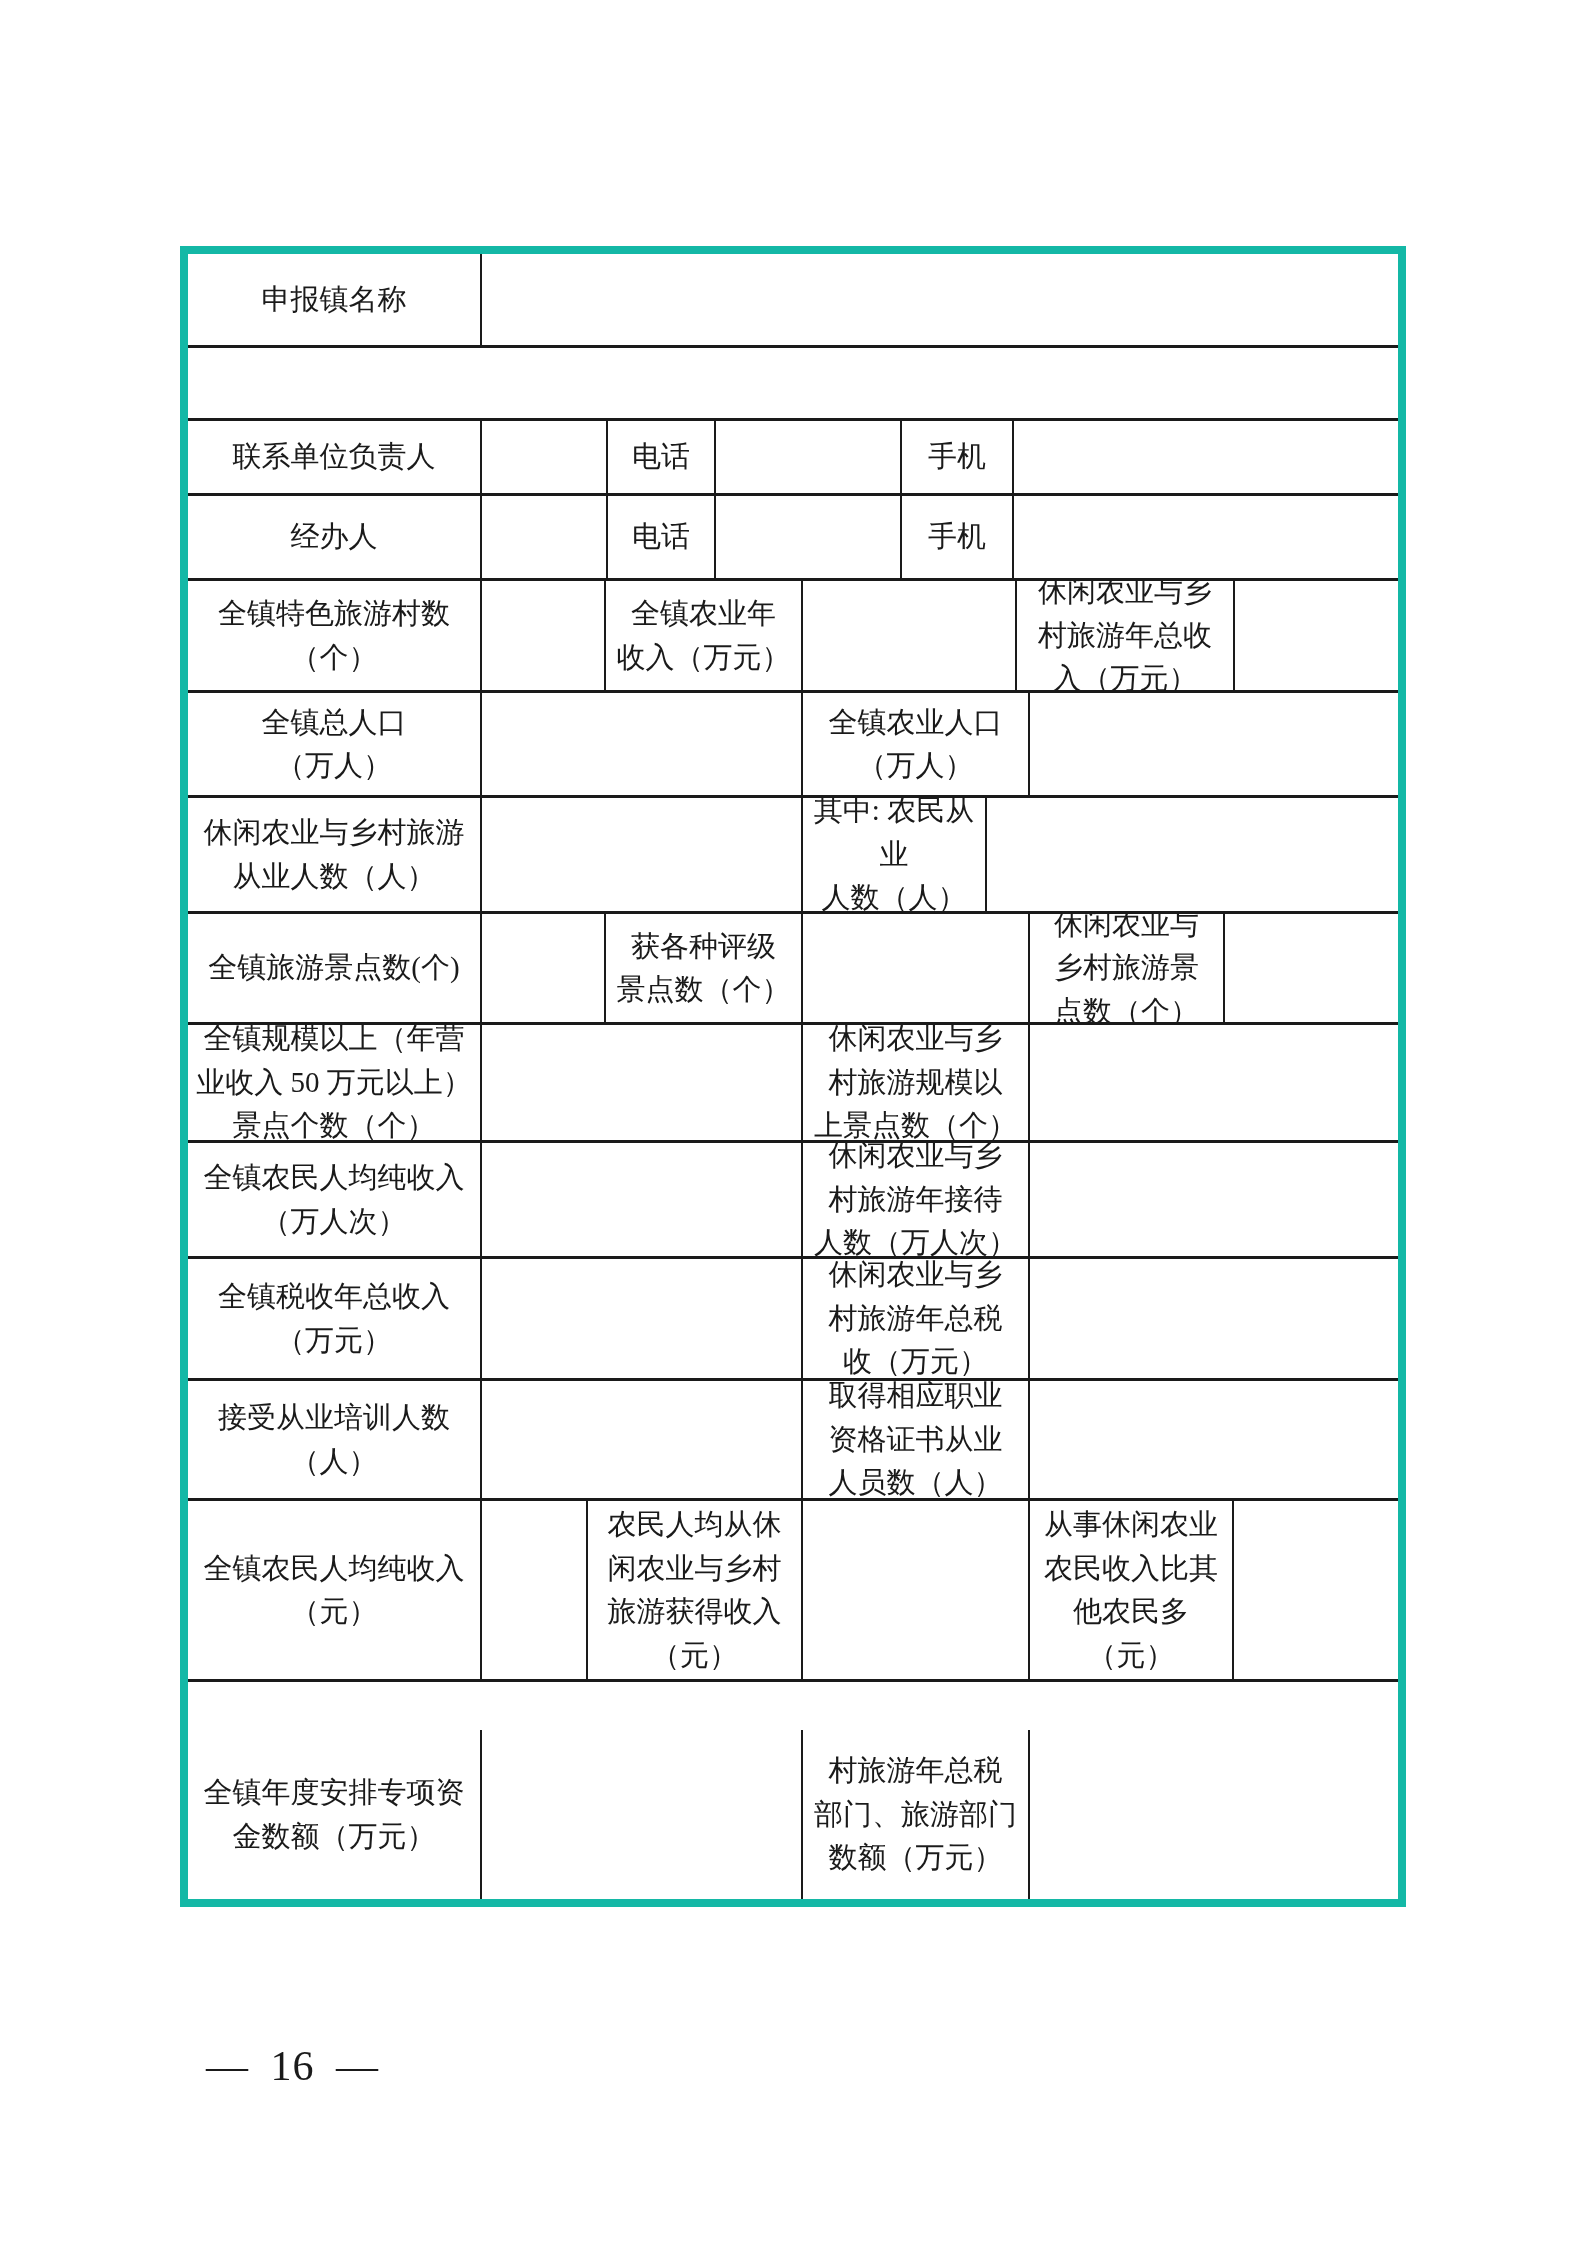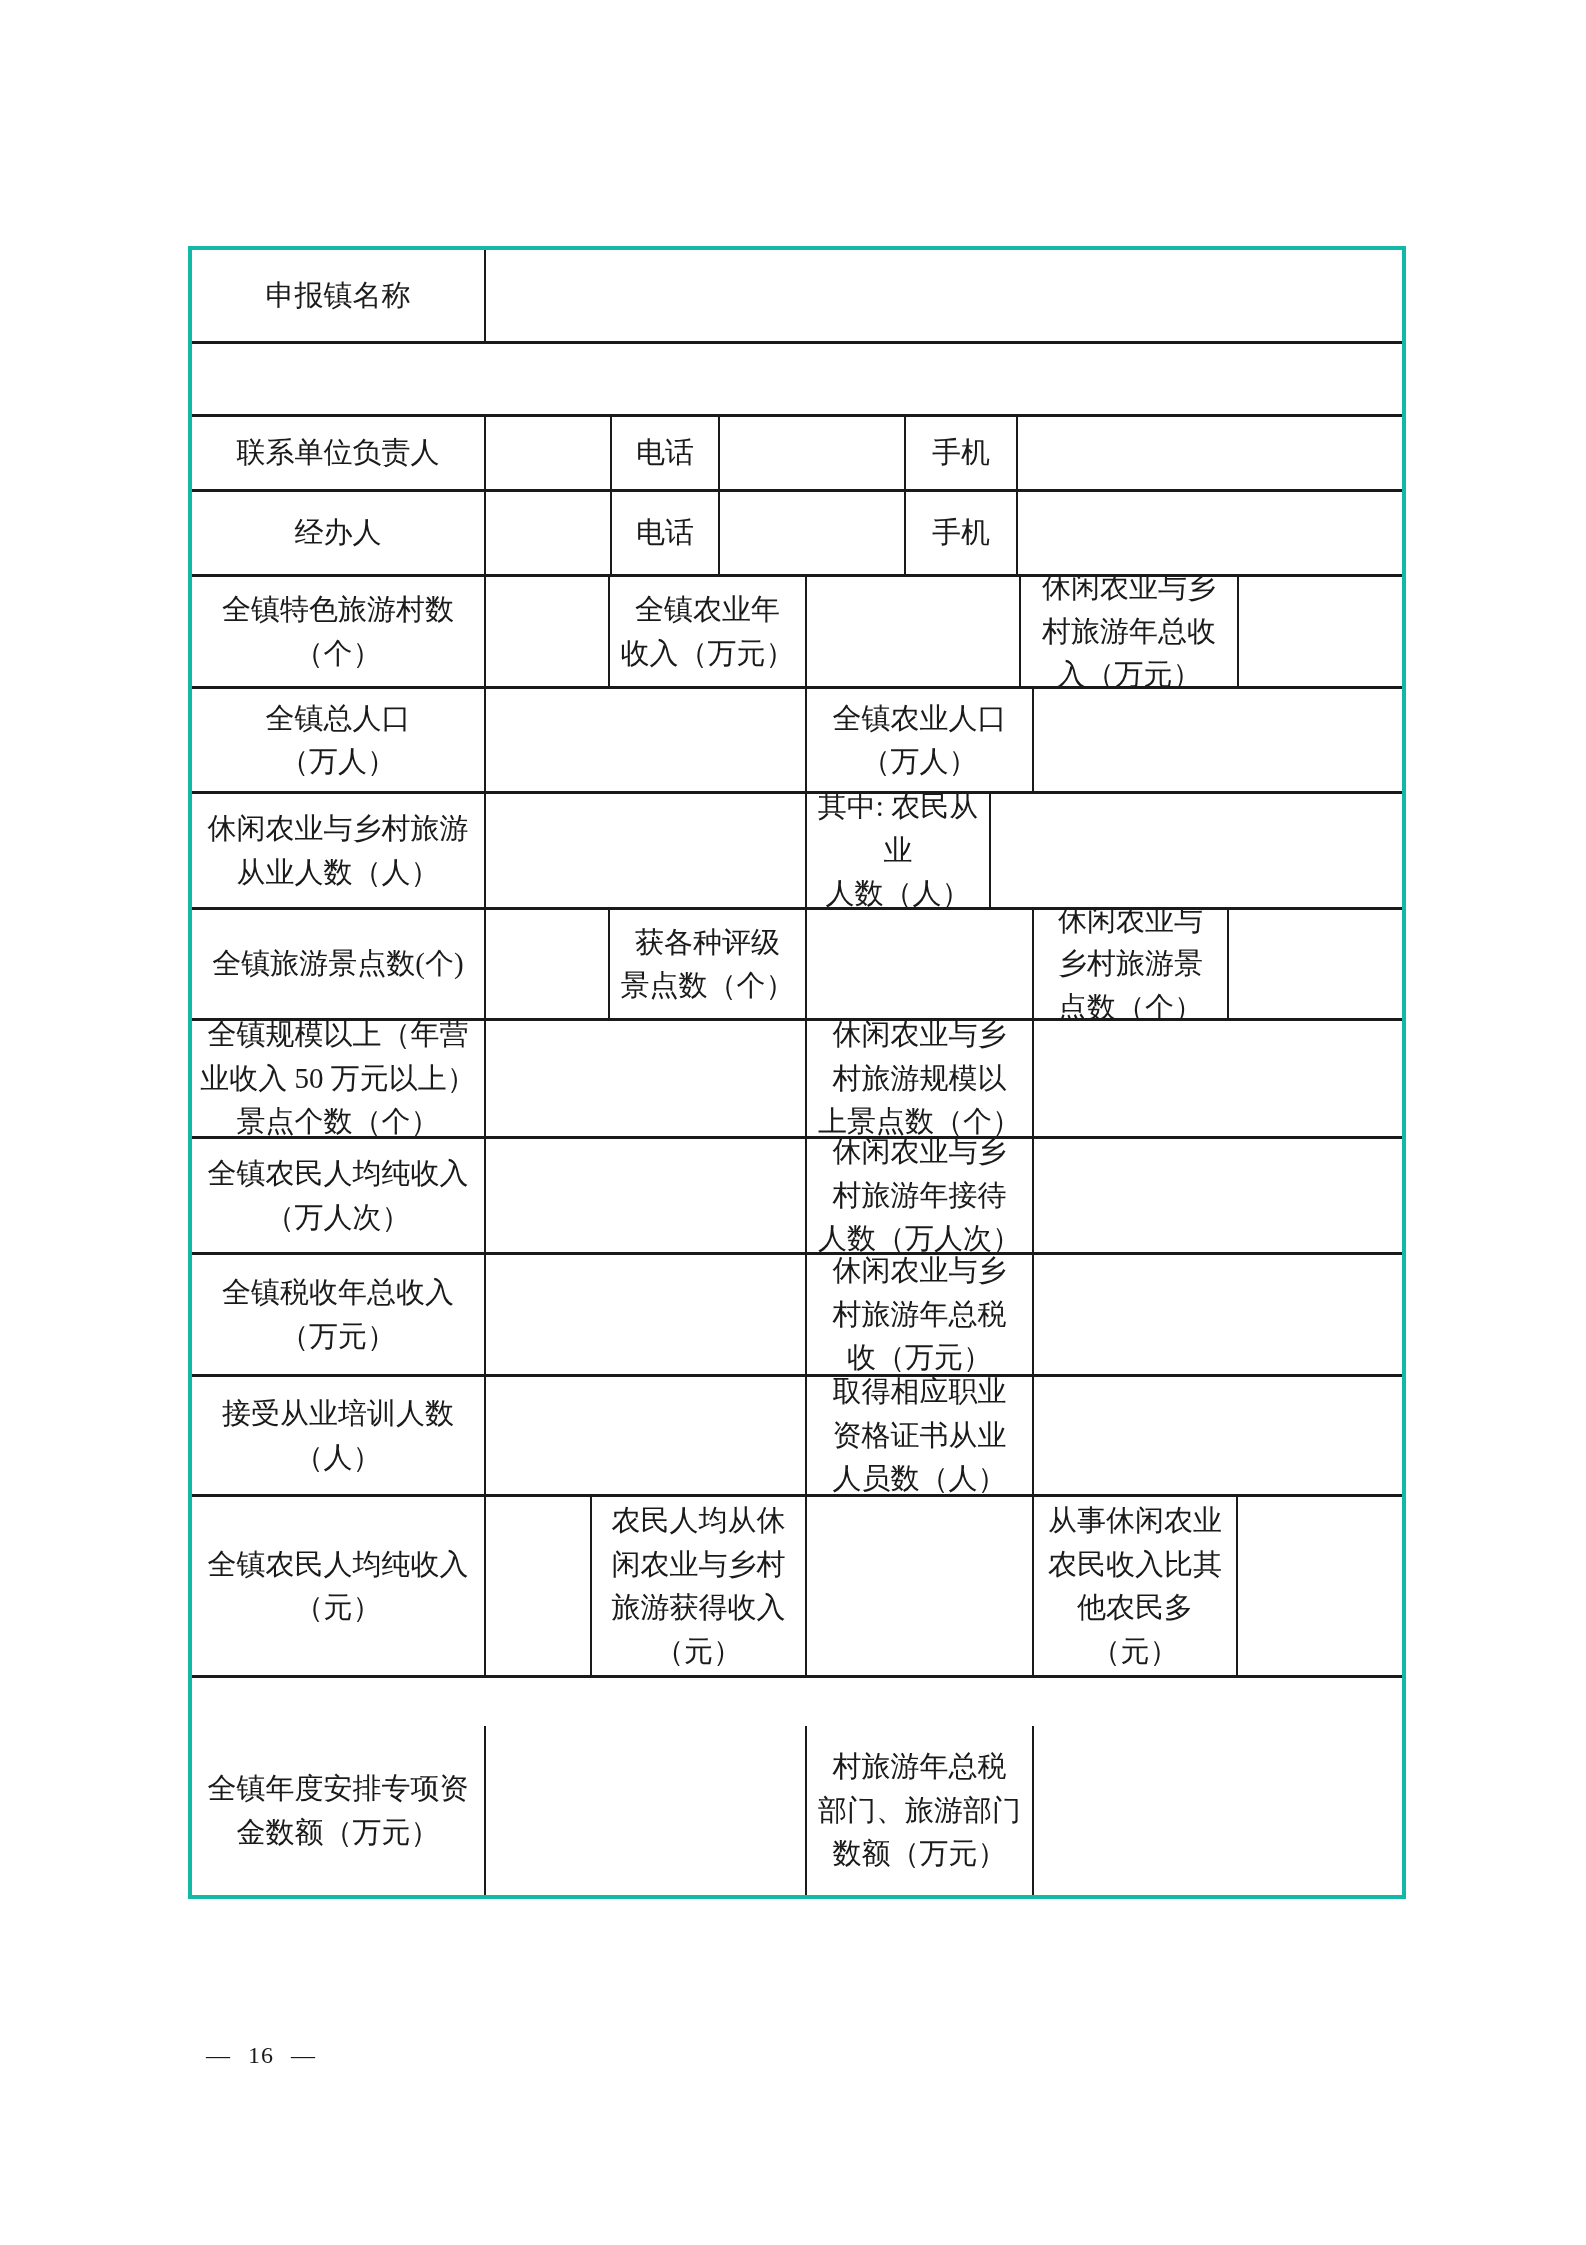--- a/index.html
+++ b/index.html
@@ -5,37 +5,37 @@
   html,body { margin:0; padding:0; }
   body {
     width:1586px; height:2245px;
     background:#ffffff;
     position:relative;
     font-family:"Liberation Serif","DejaVu Serif",serif;
     color:#1a1a1a;
   }
   .sheet { position:absolute; inset:0; }
   .tbl {
-    position:absolute; left:188px; top:246px; width:1210px;
-    border:4px solid #14b8a6;
+    position:absolute; left:180px; top:246px; width:1210px;
+    border:8px solid #14b8a6;
   }
   .r { display:flex; border-bottom:3px solid #1a1a1a; box-sizing:border-box; }
   .r:last-child { border-bottom:none;margin-top:48px; }
   .c {
     flex:0 0 auto; box-sizing:border-box;
     border-right:2px solid #1a1a1a;
     display:flex; align-items:center; justify-content:center;
     text-align:center; white-space:pre-line;
     font-size:29px; line-height:1.5; padding:0 2px;
     overflow:hidden;
   }
   .c:last-child { border-right:none; }
   .footer {
     position:absolute; left:206px; top:2042px;
-    font-size:24px; word-spacing:10px; letter-spacing:1px;
+    font-size:42px; word-spacing:10px; letter-spacing:1px;
   }
 </style>
 </head>
 <body>
 
 <div class="sheet">
 
   <div class="tbl">
 
     <div class="r" style="height:94px">

